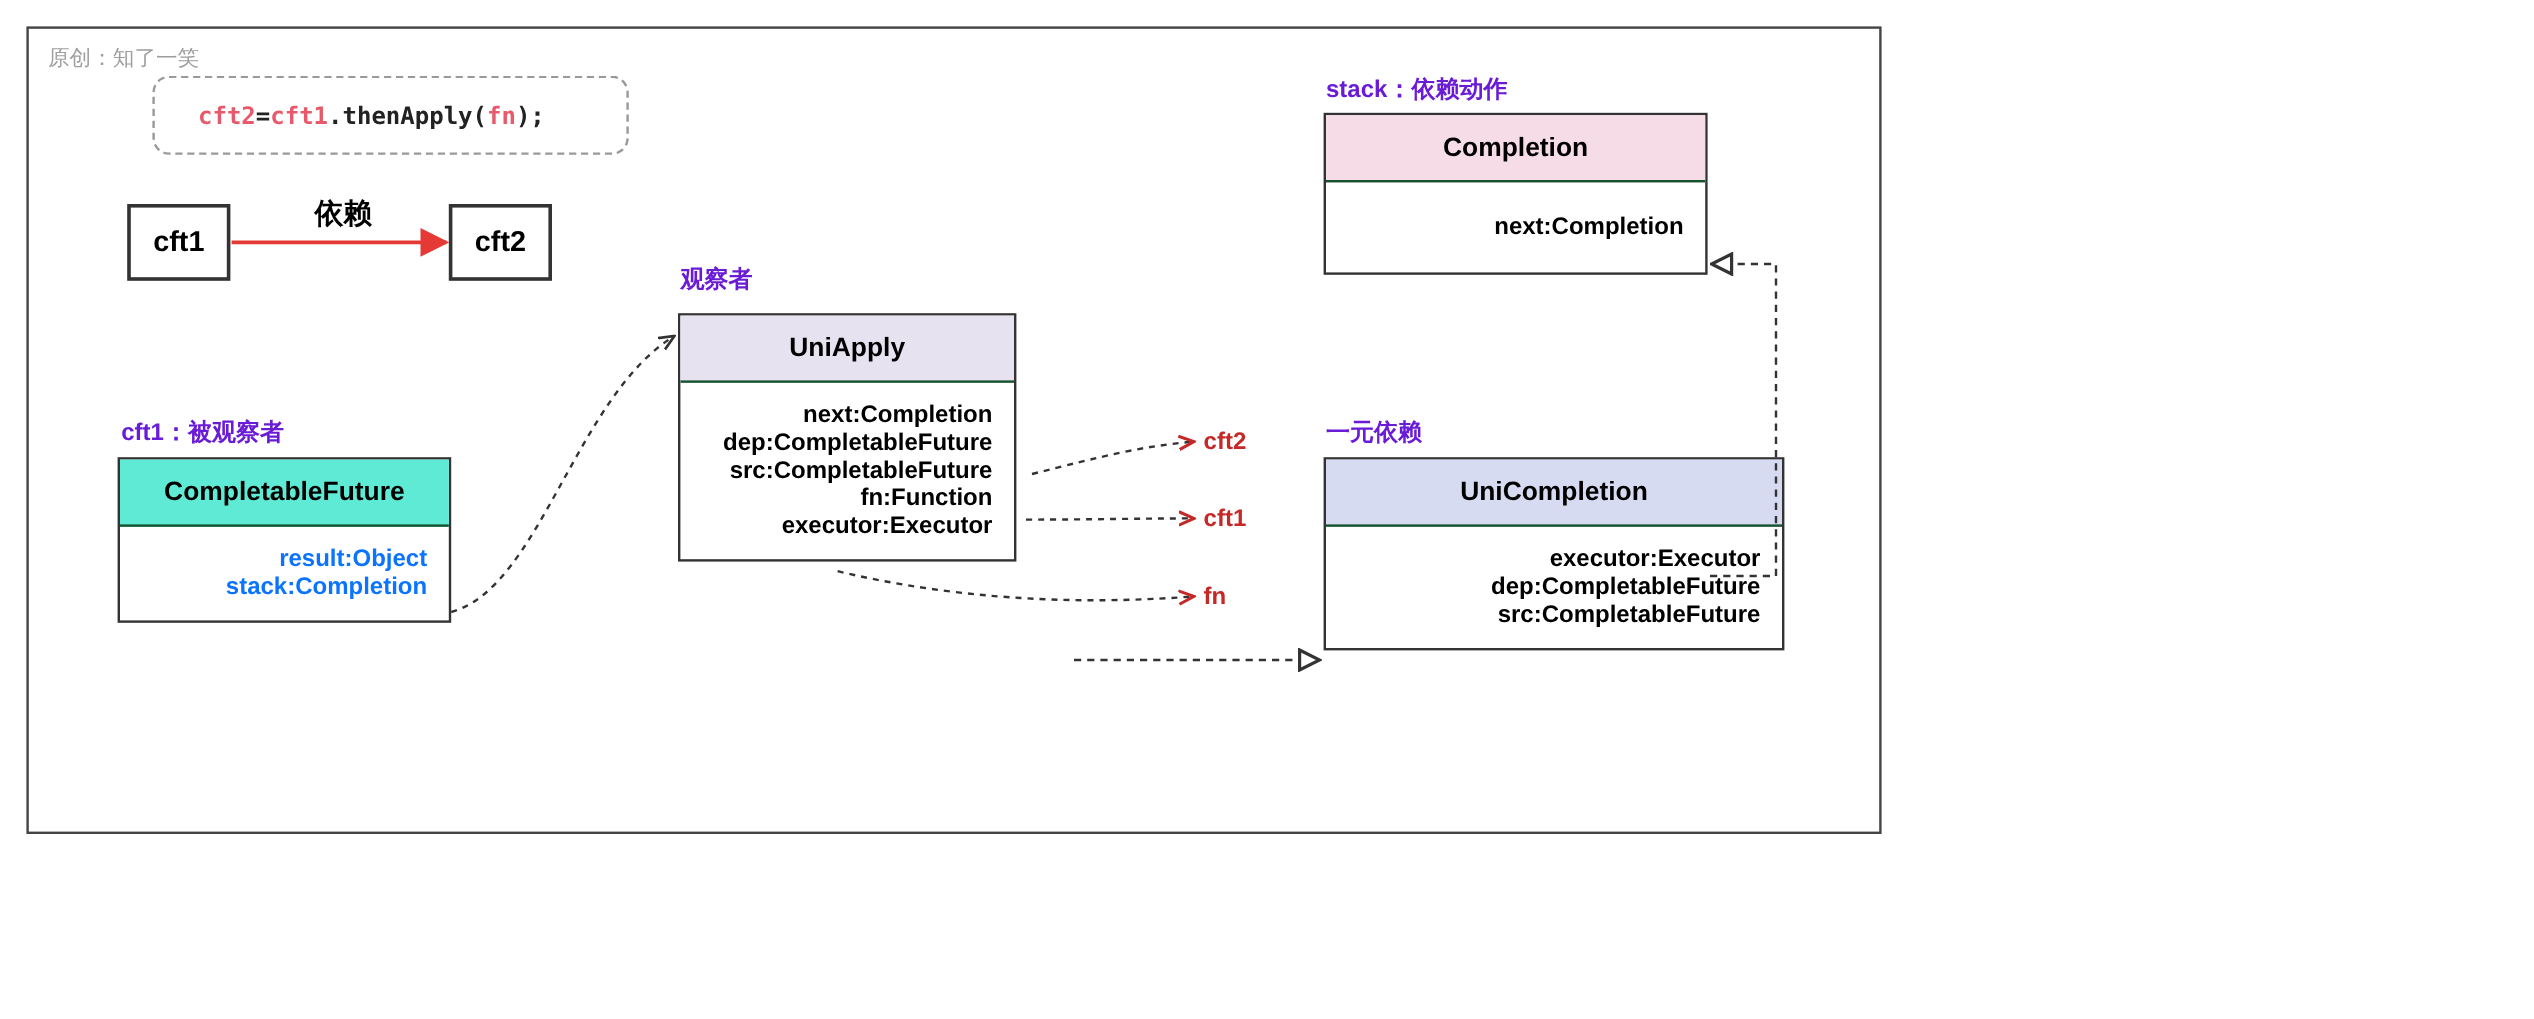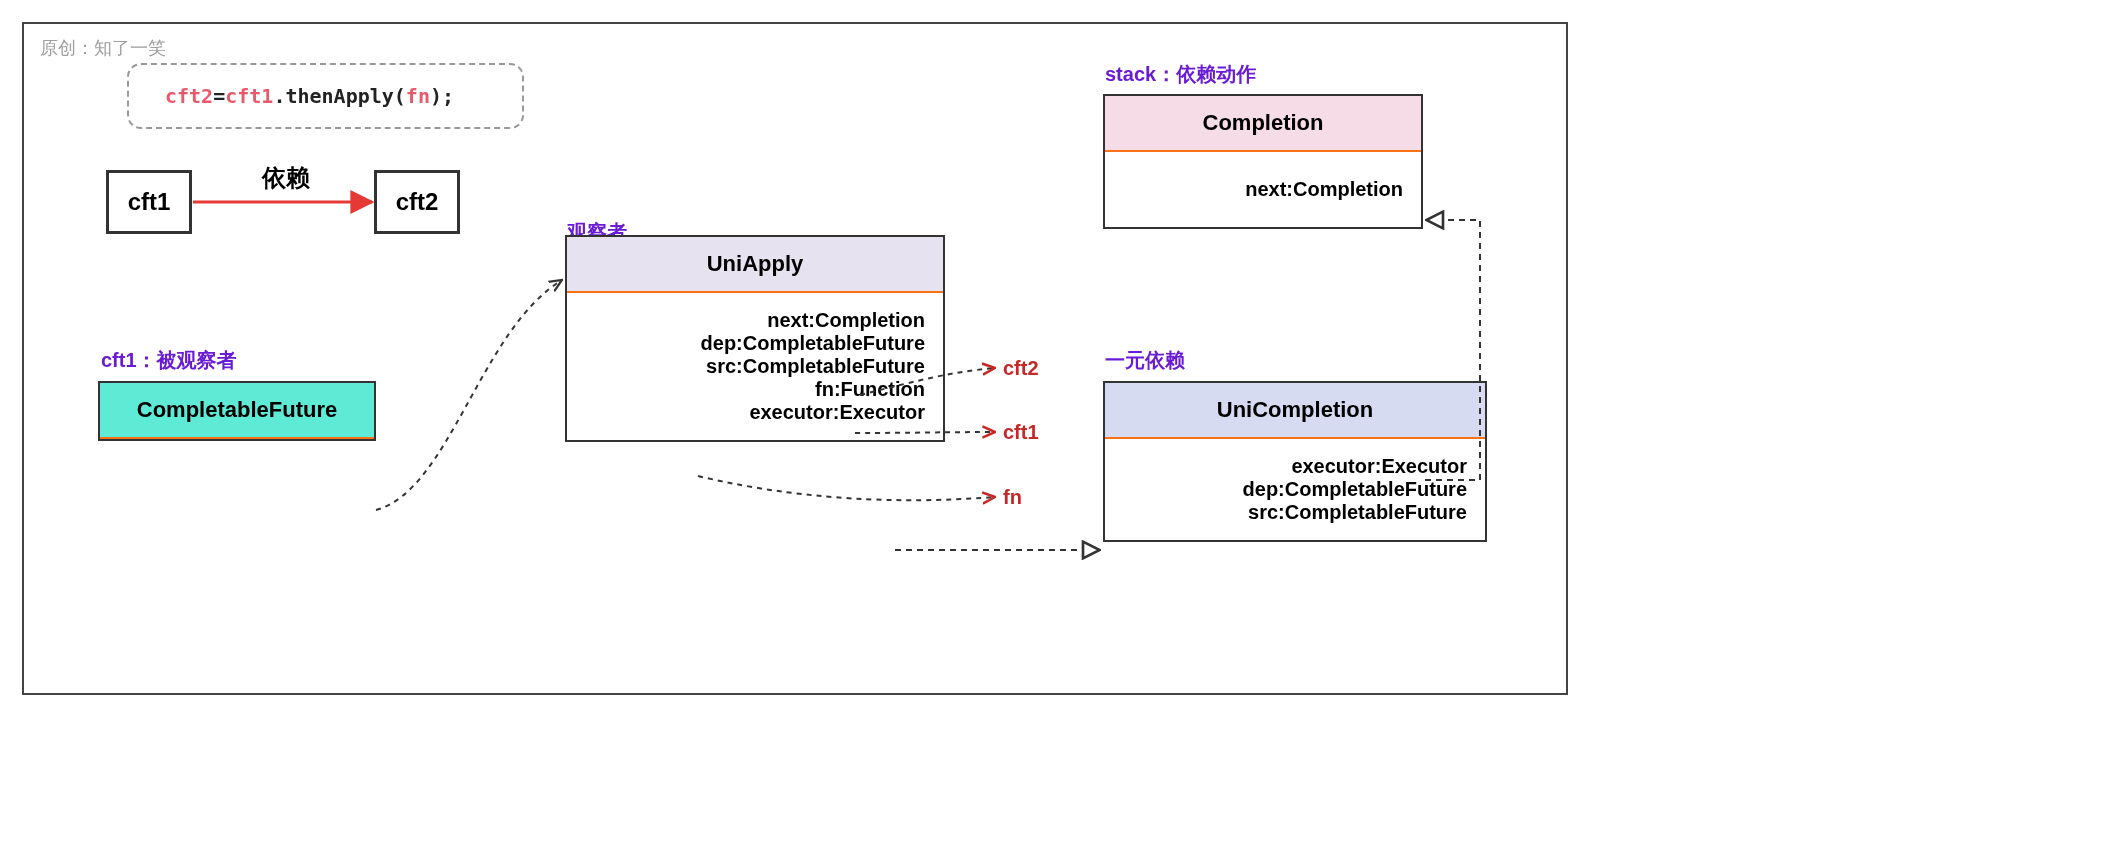--- a/index.html
+++ b/index.html
@@ -5,21 +5,21 @@
   html,body{margin:0;padding:0;font-family:-apple-system,BlinkMacSystemFont,"Segoe UI",Helvetica,Arial,sans-serif;}
   .canvas{position:relative;width:2112px;height:849px;box-sizing:border-box;}
   .frame{position:absolute;left:22px;top:22px;width:1546px;height:673px;border:2px solid #444;box-sizing:border-box;}
   .watermark{position:absolute;left:40px;top:36px;font-size:18px;color:#9e9e9e;font-weight:500;}
   .code-box{position:absolute;left:127px;top:63px;width:397px;height:66px;border:2px dashed #999;border-radius:14px;box-sizing:border-box;display:flex;align-items:center;padding-left:36px;font-family:"SF Mono",Menlo,Consolas,monospace;font-size:20px;font-weight:600;}
   .code-box .c-red{color:#e85a6b;}
   .code-box .c-dark{color:#222;}
   .small-box{position:absolute;width:86px;height:64px;border:3px solid #333;box-sizing:border-box;display:flex;align-items:center;justify-content:center;font-weight:700;font-size:24px;}
   .dep-label{position:absolute;font-size:24px;font-weight:700;}
   .block{position:absolute;border:2px solid #333;box-sizing:border-box;}
-  .block .title{border-bottom:2px solid #f97316;text-align:center;font-weight:700;font-size:22px;padding:14px 0;box-sizing:border-box;}
+  .block .title{border-bottom:2px solid #14532d;text-align:center;font-weight:700;font-size:22px;padding:14px 0;box-sizing:border-box;}
   .block .body{padding:16px 18px;}
   .field{font-size:20px;font-weight:700;margin:0 0;white-space:nowrap;text-align:right;}
   .field.blue{color:#0b74ff;}
   .caption{position:absolute;font-size:20px;font-weight:700;color:#6a1bd6;}
   .ref-label{position:absolute;font-size:20px;font-weight:700;color:#c62828;}
   svg.overlay{position:absolute;left:0;top:0;pointer-events:none;}
 </style>
 </head>
 <body>
 
@@ -41,23 +41,27 @@
   <div class="small-box" style="left:374px;top:170px;">cft2</div>
   <div class="dep-label" style="left:262px;top:162px;">依赖</div>
 
   <div class="caption" style="left:101px;top:347px;">cft1：被观察者</div>
   <div class="caption" style="left:567px;top:219px;">观察者</div>
   <div class="caption" style="left:1105px;top:347px;">一元依赖</div>
   <div class="caption" style="left:1105px;top:61px;">stack：依赖动作</div>
 
   <div class="block" style="left:98px;top:381px;width:278px;">
     <div class="title" style="background:#5eead4;">CompletableFuture</div>
+    <div class="body">
+      <div class="field blue">result:Object</div>
+      <div class="field blue">stack:Completion</div>
+    </div>
   </div>
 
-  <div class="block" style="left:565px;top:235px;width:380px;">
+  <div class="block" style="left:565px;top:261px;width:282px;">
     <div class="title" style="background:#e7e2f0;">UniApply</div>
     <div class="body">
       <div class="field">next:Completion</div>
       <div class="field">dep:CompletableFuture</div>
       <div class="field">src:CompletableFuture</div>
       <div class="field">fn:Function</div>
       <div class="field">executor:Executor</div>
     </div>
   </div>
 

